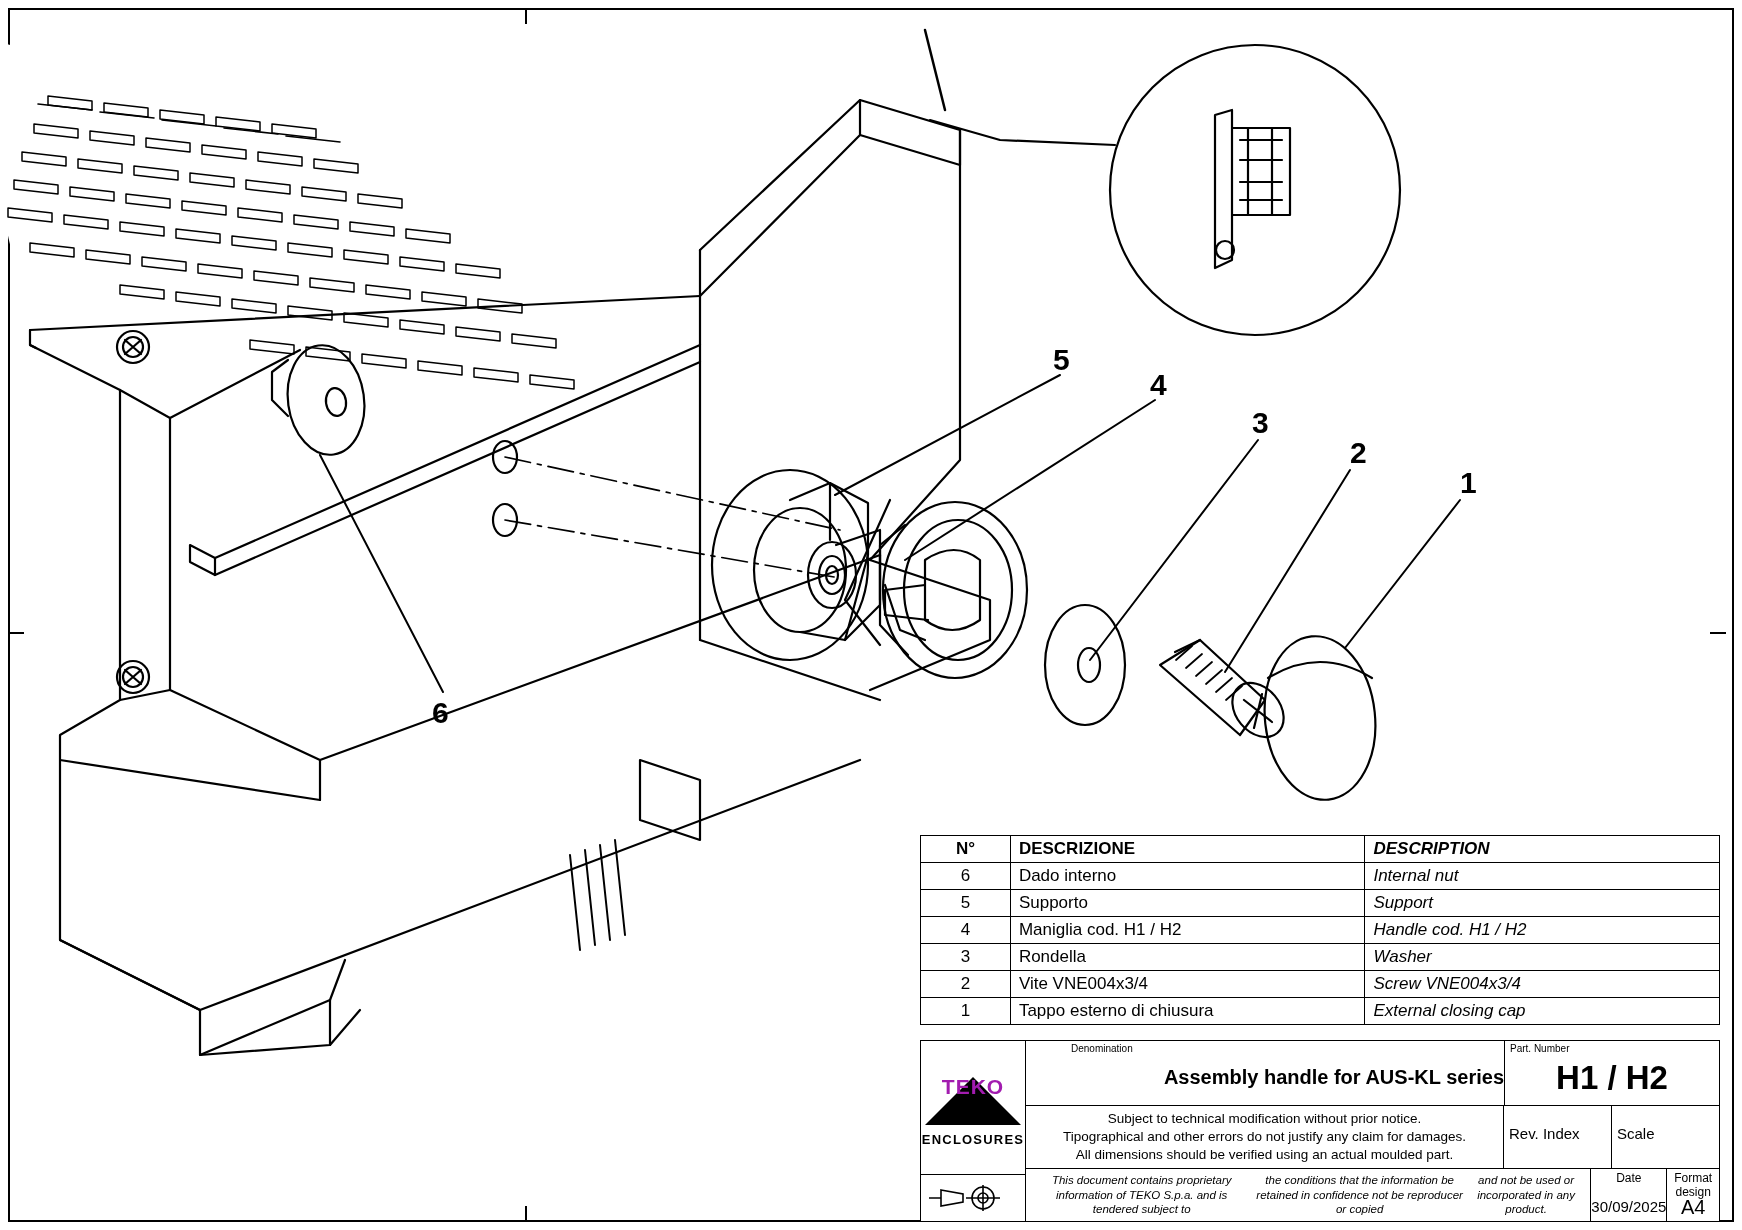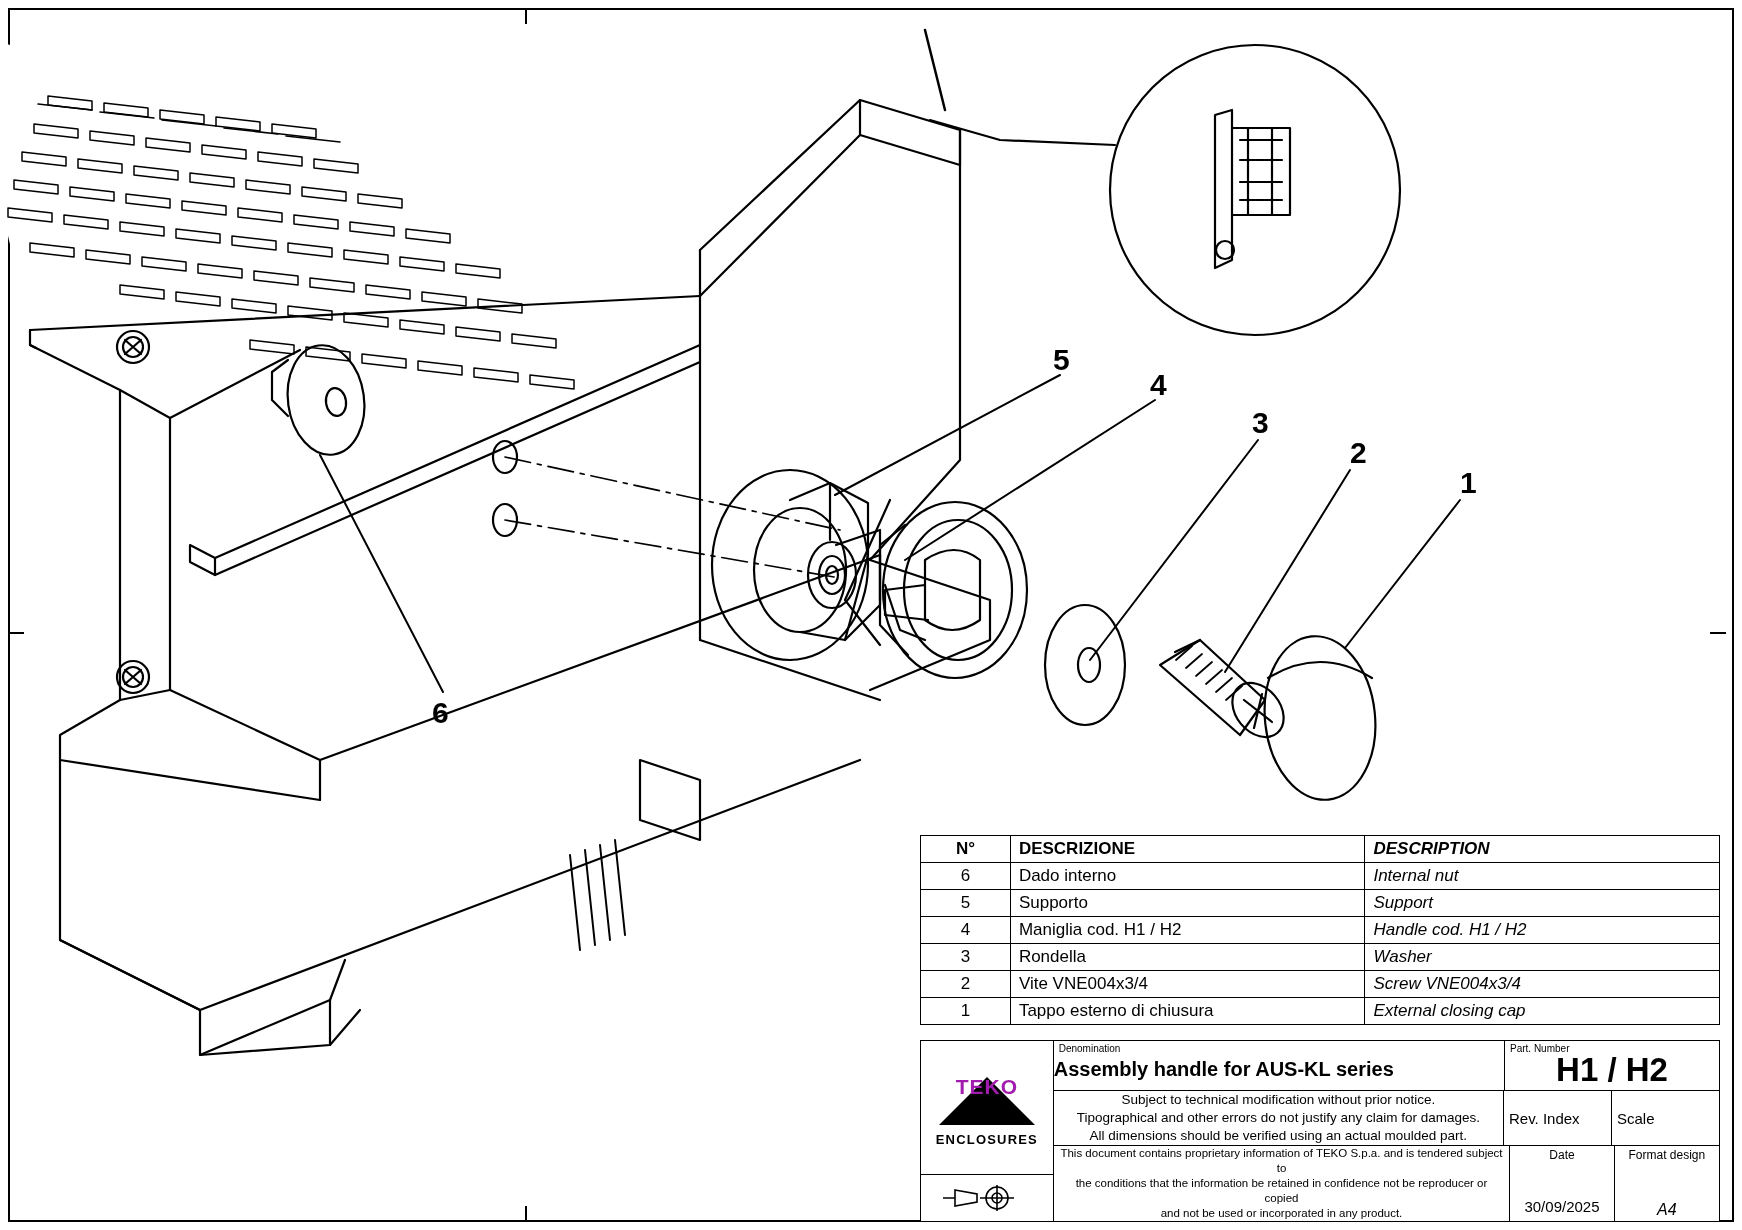--- a/index.html
+++ b/index.html
@@ -148,21 +148,22 @@
     height: 64px;
     display: flex;
     border-bottom: 1.5px solid #000;
   }
   .tb-denom {
     flex: 1 1 auto;
     border-right: 1.5px solid #000;
     position: relative;
     display: flex;
     align-items: center;
-    justify-content: flex-start;
+    justify-content: flex-end;
+    margin-left: 40px;
   }
   .tb-denom .mini {
     position: absolute;
     left: 5px;
     top: 2px;
     font-size: 10px;
   }
   .tb-denom .big {
     font-size: 20px;
     font-weight: bold;
@@ -218,27 +219,28 @@
     font-size: 15px;
   }
   .tb-row3 {
     flex: 1 1 auto;
     display: flex;
   }
   .tb-legal {
     flex: 1 1 auto;
     border-right: 1.5px solid #000;
     display: flex;
-    flex-direction: column;
+    flex-direction: row;
     align-items: center;
     justify-content: center;
     font-size: 11.5px;
     line-height: 1.3;
     text-align: center;
     padding: 0 6px;
+    font-style: italic;
   }
   .tb-date {
     width: 107px;
     border-right: 1.5px solid #000;
     position: relative;
     display: flex;
     align-items: flex-end;
     justify-content: center;
     padding-bottom: 6px;
     box-sizing: border-box;
@@ -254,21 +256,21 @@
   }
   .tb-date .mini, .tb-format .mini {
     position: absolute;
     left: 0;
     top: 2px;
     width: 100%;
     text-align: center;
     font-size: 12px;
   }
   .tb-date .val { font-size: 15px; text-align: right; }
-  .tb-format .val { font-size: 16px; font-style: italic; }
+  .tb-format .val { font-size: 20px; }
 
   
   .proj-symbol {
     width: 104px;
     height: 30px;
   }
 </style>
 </head>
 <body>
 

